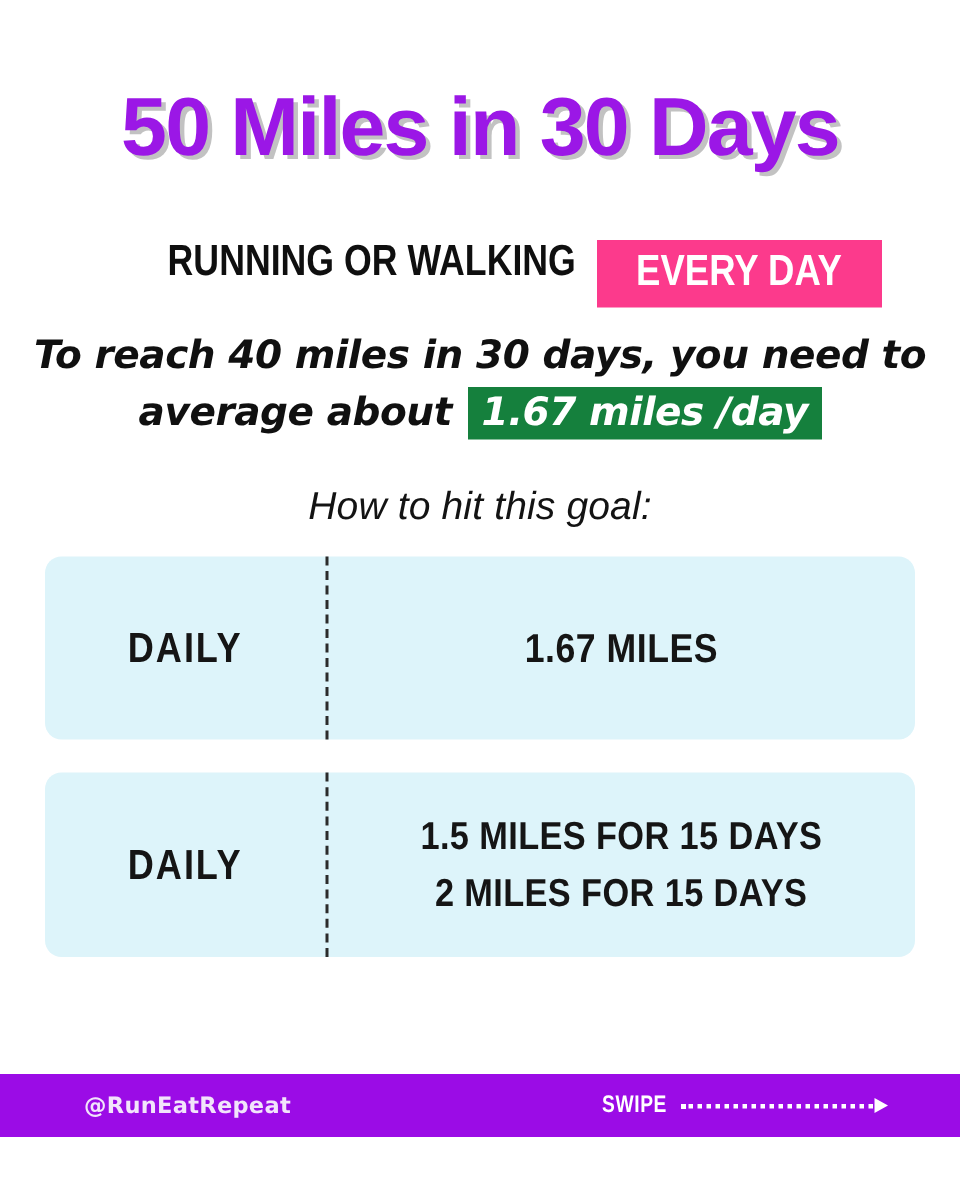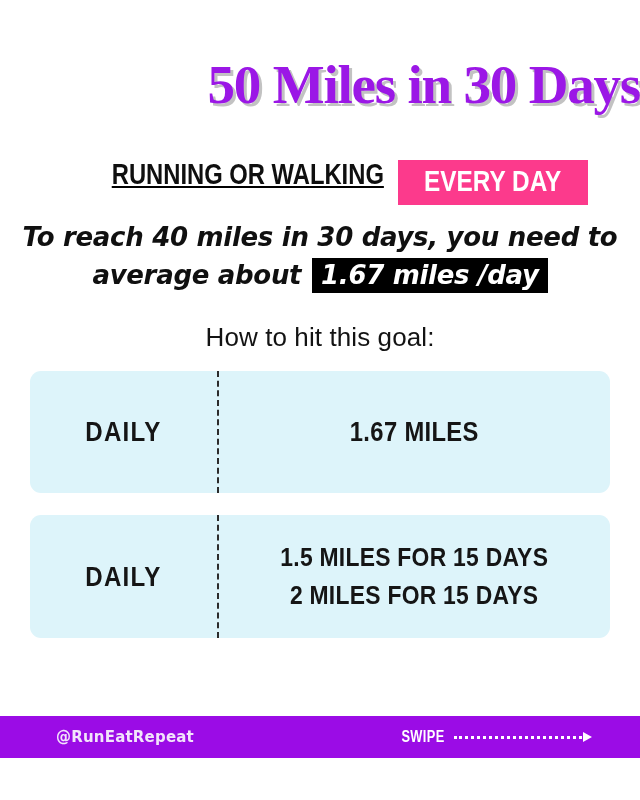--- a/index.html
+++ b/index.html
@@ -21,42 +21,41 @@
     inset: 0;
     background: #ffffff;
   }
 
   
   .title {
     position: absolute;
     top: 56px;
     left: 0;
     width: 640px;
-    text-align: right;
-    font-family: Liberation Serif, serif;
+    text-align: center;
+    font-family: Liberation Sans, sans-serif;
     font-weight: bold;
     font-size: 55px;
     letter-spacing: -1.2px;
     color: #9b17e6;
     text-shadow: 3px 3px 0 rgba(120,120,120,0.45);
     line-height: 1.05;
     white-space: nowrap;
   }
 
   
   .subtitle-row {
     position: absolute;
     top: 144px;
     left: 0;
     width: 640px;
     display: flex;
     align-items: center;
     justify-content: center;
     gap: 14px;
-    text-decoration: underline;
   }
   .subtitle-text {
     font-family: "Liberation Sans Narrow", "Liberation Sans", sans-serif;
     font-weight: bold;
     font-size: 29px;
     letter-spacing: 0px;
     color: #0f0f0f;
     transform: scaleX(0.82);
     transform-origin: right center;
     white-space: nowrap;
@@ -85,40 +84,41 @@
     text-align: center;
     font-family: "DejaVu Sans", sans-serif;
     font-style: italic;
     font-weight: bold;
     font-size: 26px;
     line-height: 38px;
     color: #101010;
     letter-spacing: -0.3px;
   }
   .desc .hl {
-    background: #000000;
+    background: #15803d;
     color: #ffffff;
     padding: 2px 9px 3px 9px;
     margin-left: 2px;
     box-decoration-break: clone;
     -webkit-box-decoration-break: clone;
   }
 
   
   .howto {
     position: absolute;
     top: 322px;
     left: 0;
     width: 640px;
     text-align: center;
     font-family: "Liberation Sans", sans-serif;
     font-weight: normal;
     font-size: 26px;
     color: #131313;
     letter-spacing: 0.1px;
+    font-style: italic;
   }
 
   
   .card {
     position: absolute;
     left: 30px;
     width: 580px;
     background: #ddf4fa;
     border-radius: 11px;
     display: flex;

